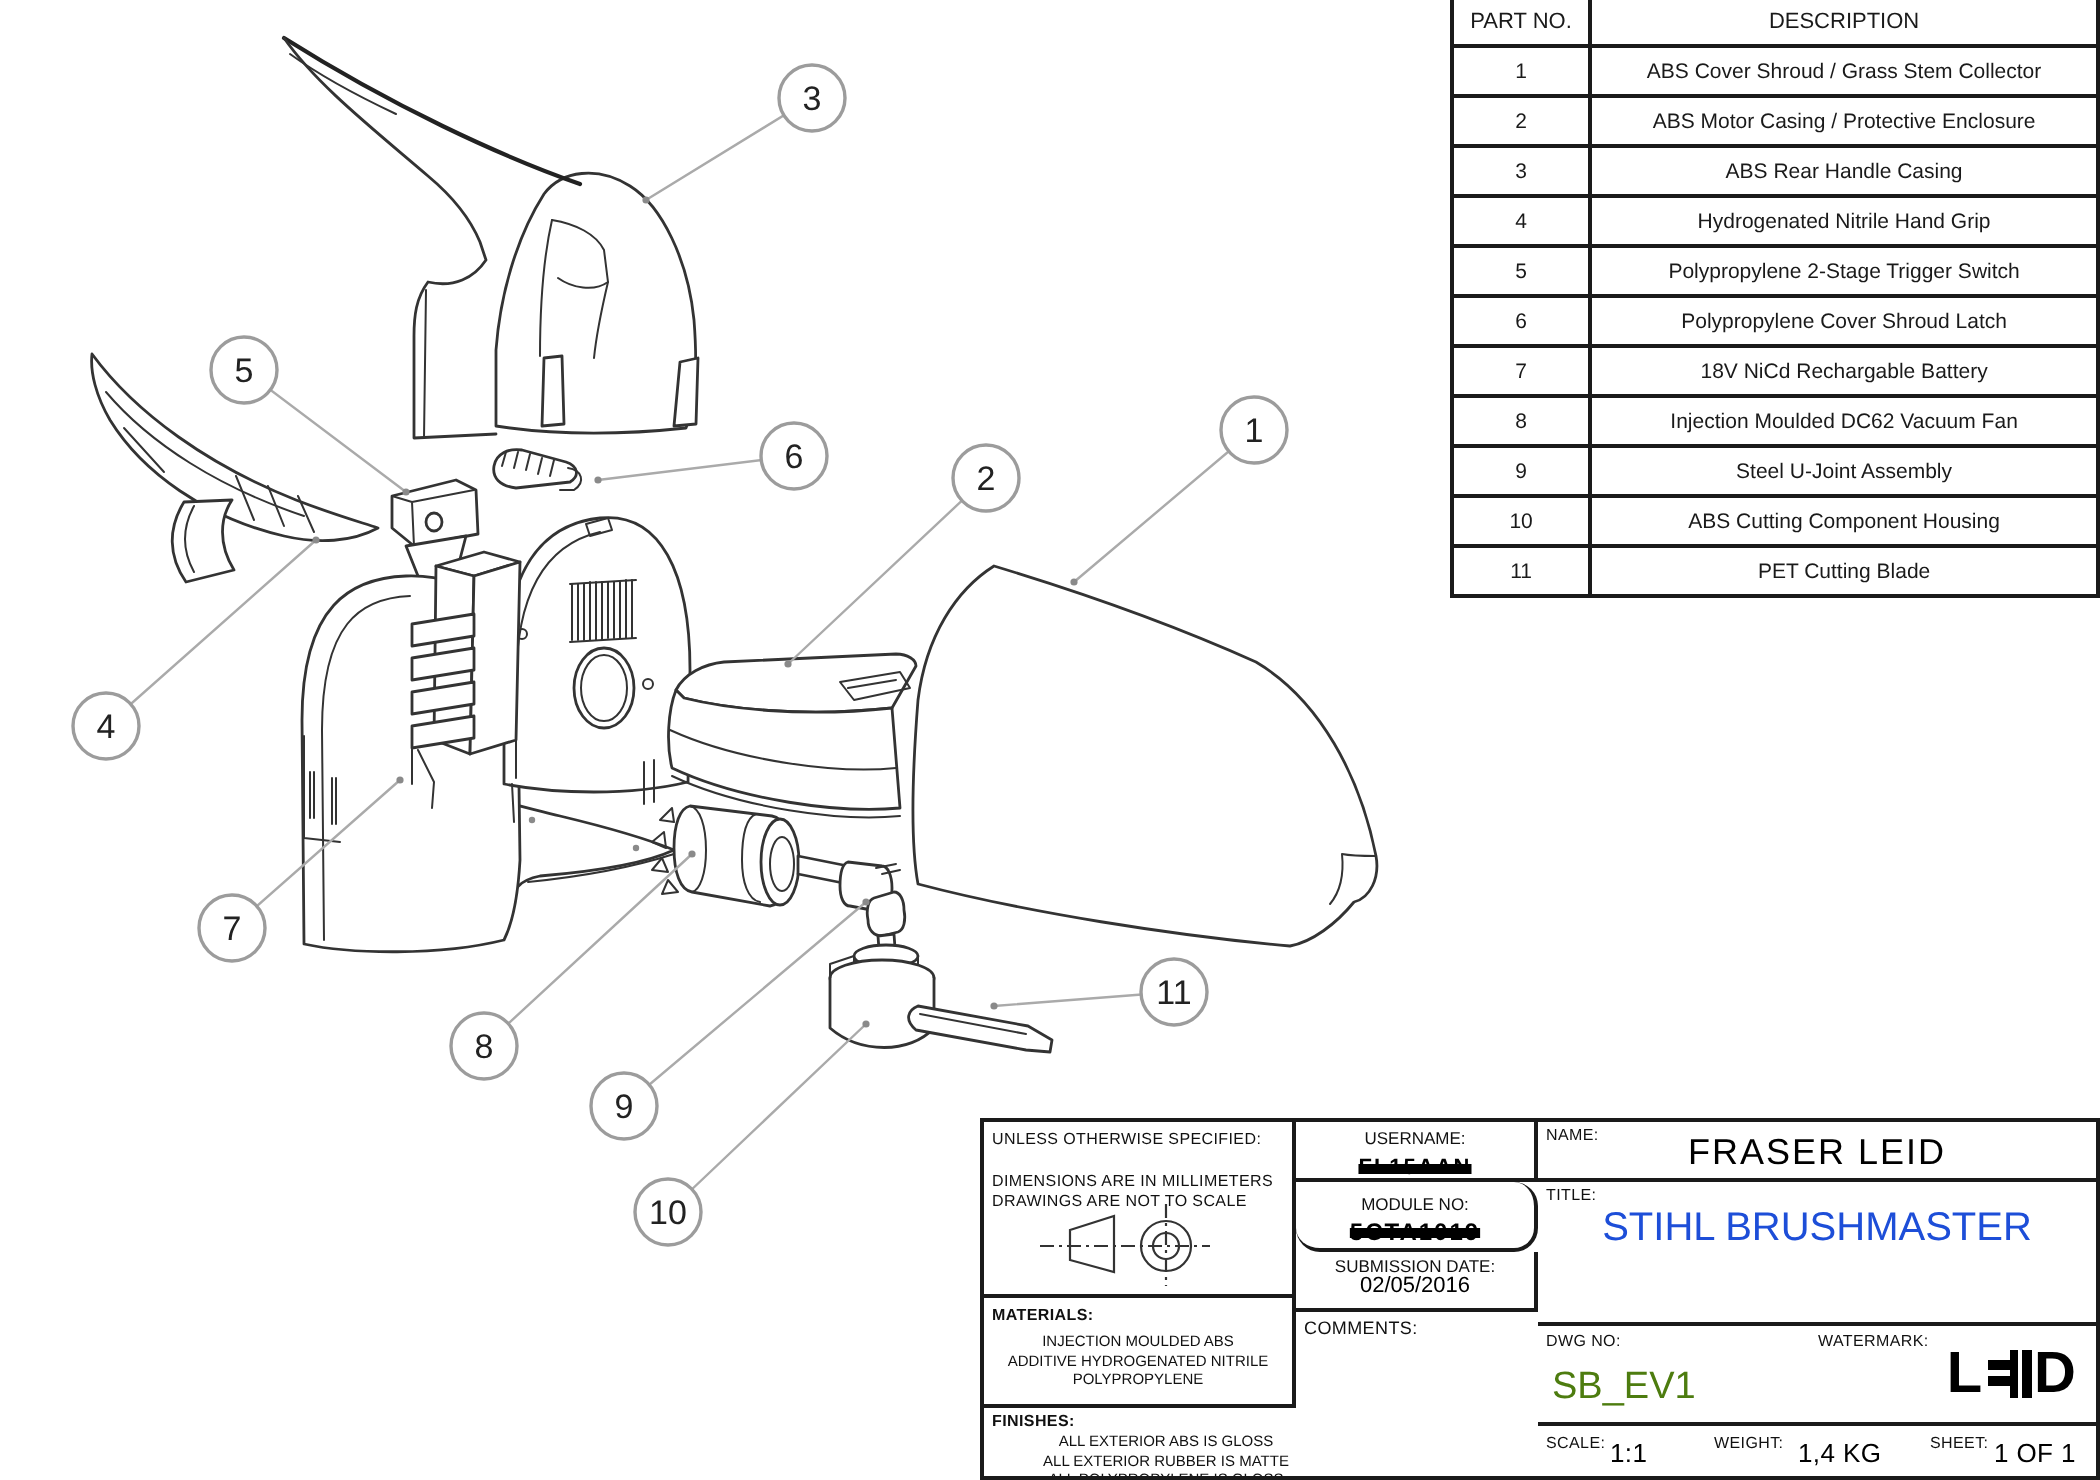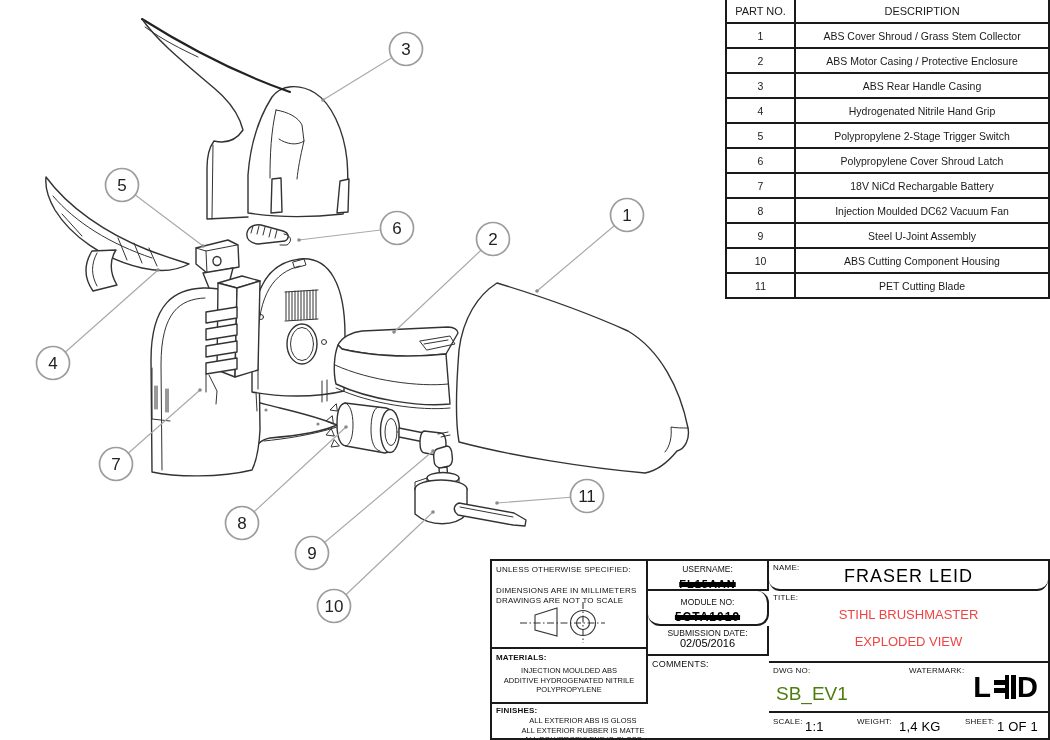--- a/index.html
+++ b/index.html
@@ -29,21 +29,21 @@
      border:2px solid #1a1a1a;box-sizing:border-box;background:#fff;}
   .tb-cell{position:absolute;box-sizing:border-box;background:#fff;
      border-right:2px solid #1a1a1a;border-bottom:2px solid #1a1a1a;overflow:hidden;}
   .tb-cell.no-r{border-right:none;} .tb-cell.no-b{border-bottom:none;}
   .tb-label{position:absolute;font-size:8px;color:#111;letter-spacing:0.2px;white-space:nowrap;}
   .tb-center{position:absolute;left:0;right:0;text-align:center;white-space:nowrap;}
   .tiny-lines{position:absolute;left:0;right:0;text-align:center;font-size:7.5px;line-height:9.5px;color:#111;}
   .redacted{display:inline-block;font-weight:bold;font-size:11px;letter-spacing:1px;color:#000;
      text-decoration:line-through;text-decoration-thickness:5px;}
   .big-val{font-size:18px;color:#000;}
-  .title-lines{position:absolute;left:0;right:0;text-align:center;font-size:13px;line-height:27px;color:#ef4444;}
+  .title-lines{position:absolute;left:0;right:0;text-align:center;font-size:20px;line-height:27px;color:#1d4ed8;}
   .dwg-val{position:absolute;left:7px;top:20px;font-size:19px;color:#4d7c0f;}
   .date-val{font-size:11px;color:#000;}
   .swss-label{font-size:8px;} .swss-val{font-size:13px;color:#000;}
   .logo{position:absolute;right:10px;top:9px;display:flex;align-items:center;height:30px;}
   .logo-letter{font-size:29px;font-weight:900;color:#000;line-height:30px;}
   .logo-mid{position:relative;width:15px;height:24px;margin:0 2px 0 3px;}
   .logo-mid i{position:absolute;background:#000;}
   .logo-bar-top{left:0;top:5px;width:11px;height:4.5px;}
   .logo-bar-bot{left:0;top:13px;width:11px;height:4.5px;}
   .logo-bar-vert{right:0;top:0;width:4.5px;height:24px;}
@@ -353,29 +353,28 @@
       <div class="tb-center" style="top:16px;"><span class="redacted" style="font-size:12px;">5CTA1019</span></div>
     </div>
     <div class="tb-cell" style="left:156px;top:65px;width:121px;height:30px;">
       <div class="tb-center" style="top:2px;font-size:8.5px;">SUBMISSION DATE:</div>
       <div class="tb-center date-val" style="top:11px;">02/05/2016</div>
     </div>
     <div class="tb-cell no-b" style="left:156px;top:95px;width:127px;height:82px;">
       <span class="tb-label" style="left:4px;top:3px;font-size:9px;">COMMENTS:</span>
     </div>
 
-    <div class="tb-cell no-r" style="left:277px;top:0;width:279px;height:30px;border-radius:11px;">
+    <div class="tb-cell no-r" style="left:277px;top:0;width:279px;height:30px;">
       <span class="tb-label" style="left:4px;top:2px;">NAME:</span>
       <div class="tb-center big-val" style="top:5px;letter-spacing:1px;">FRASER LEID</div>
     </div>
     <div class="tb-cell no-r" style="left:277px;top:30px;width:279px;height:72px;">
       <span class="tb-label" style="left:4px;top:2px;">TITLE:</span>
       <div class="title-lines" style="top:10px;">
         <div>STIHL BRUSHMASTER</div>
-        <div>EXPLODED VIEW</div>
       </div>
     </div>
     <div class="tb-cell no-r" style="left:277px;top:102px;width:279px;height:50px;">
       <span class="tb-label" style="left:4px;top:3px;">DWG NO:</span>
       <div class="dwg-val">SB_EV1</div>
       <span class="tb-label" style="left:140px;top:3px;">WATERMARK:</span>
       <div class="logo">
         <span class="logo-letter">L</span>
         <span class="logo-mid">
             <i class="logo-bar-top"></i>

